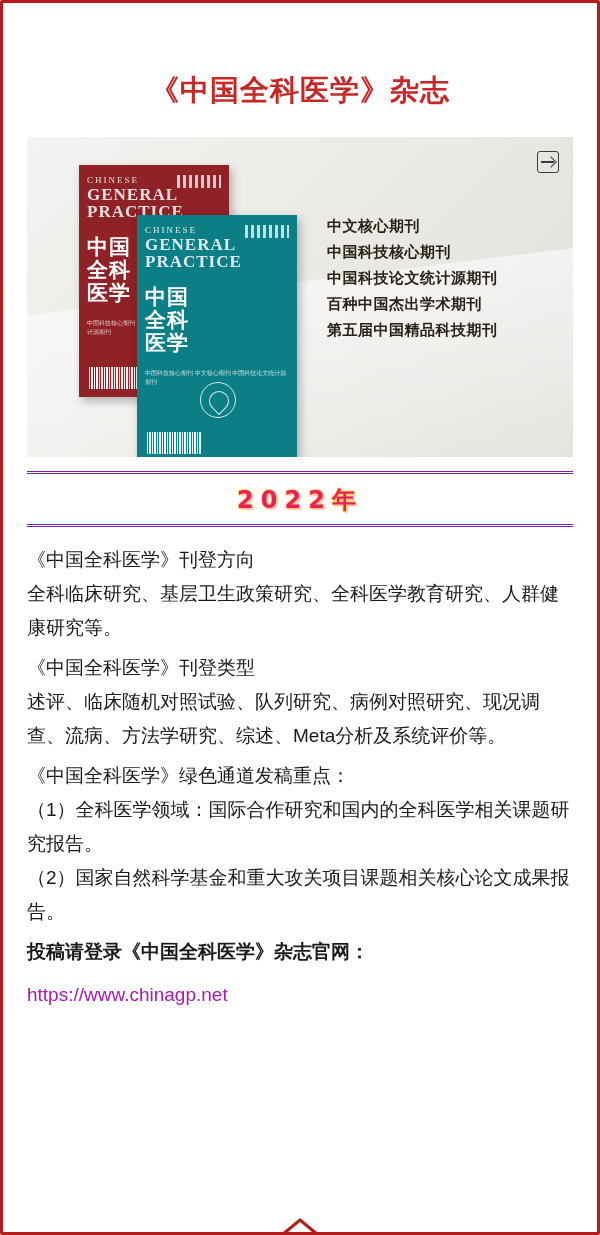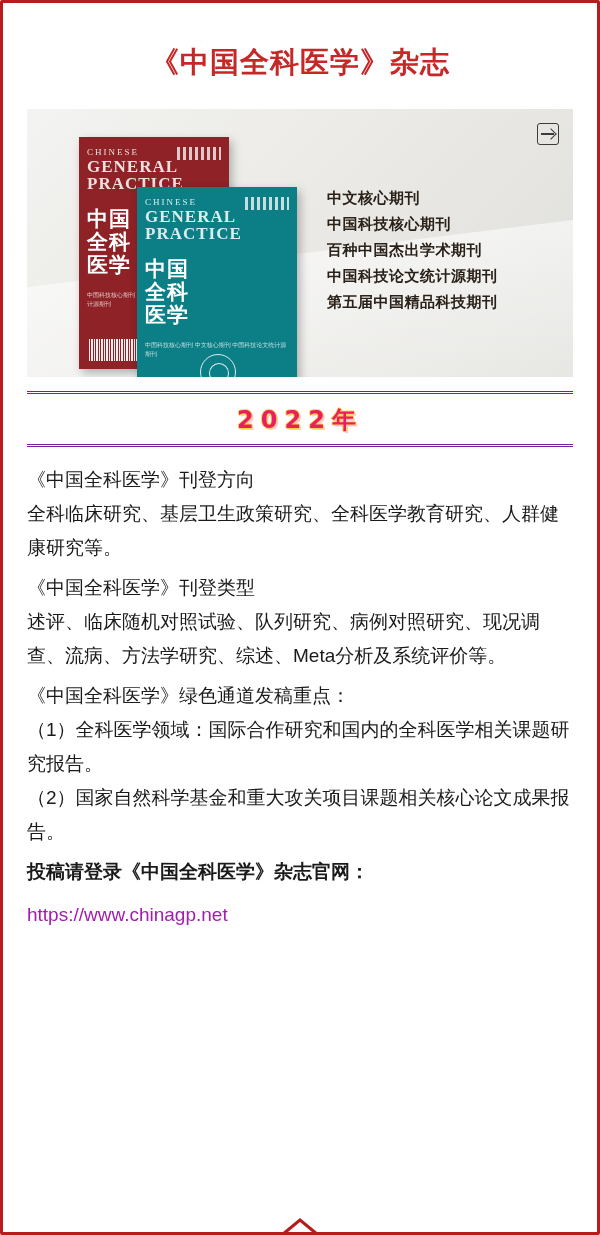--- a/index.html
+++ b/index.html
@@ -25,34 +25,34 @@
   }
   .inner {
     position: absolute;
     left: 0; top: 0; right: 0; bottom: 0;
     padding: 0 24px;
     box-sizing: border-box;
   }
 
   
   .title {
-    margin-top: 40px;
+    margin-top: 68px;
     text-align: center;
     color: #c62828;
     font-size: 29px;
     font-weight: bold;
     letter-spacing: 1px;
     font-family: "DejaVu Sans", "Liberation Sans", sans-serif;
   }
 
   
   .cover-block {
     position: relative;
     margin: 26px 0 0 0;
-    height: 268px;
+    height: 320px;
     background: linear-gradient(135deg, #f3f3f1 0%, #e9e8e4 55%, #dededa 100%);
     overflow: hidden;
   }
   .cover-block .sheen {
     position: absolute;
     left: -60px; top: 140px;
     width: 760px; height: 300px;
     background: linear-gradient(to bottom, rgba(255,255,255,0.55), rgba(255,255,255,0));
     transform: rotate(-7deg);
   }
@@ -285,22 +285,22 @@
         <div class="sub">中国科技核心期刊
 中文核心期刊
 中国科技论文统计源期刊</div>
         <div class="emblem"></div>
         <div class="barcode"></div>
       </div>
 
       <div class="cover-list">
         <div>中文核心期刊</div>
         <div>中国科技核心期刊</div>
+        <div>中国科技论文统计源期刊</div>
         <div>百种中国杰出学术期刊</div>
-        <div>中国科技论文统计源期刊</div>
         <div>第五届中国精品科技期刊</div>
       </div>
 
       <div class="share-icon"></div>
     </div>
 
     <div class="year-wrap">
       <span class="year">2022年</span>
     </div>
 

